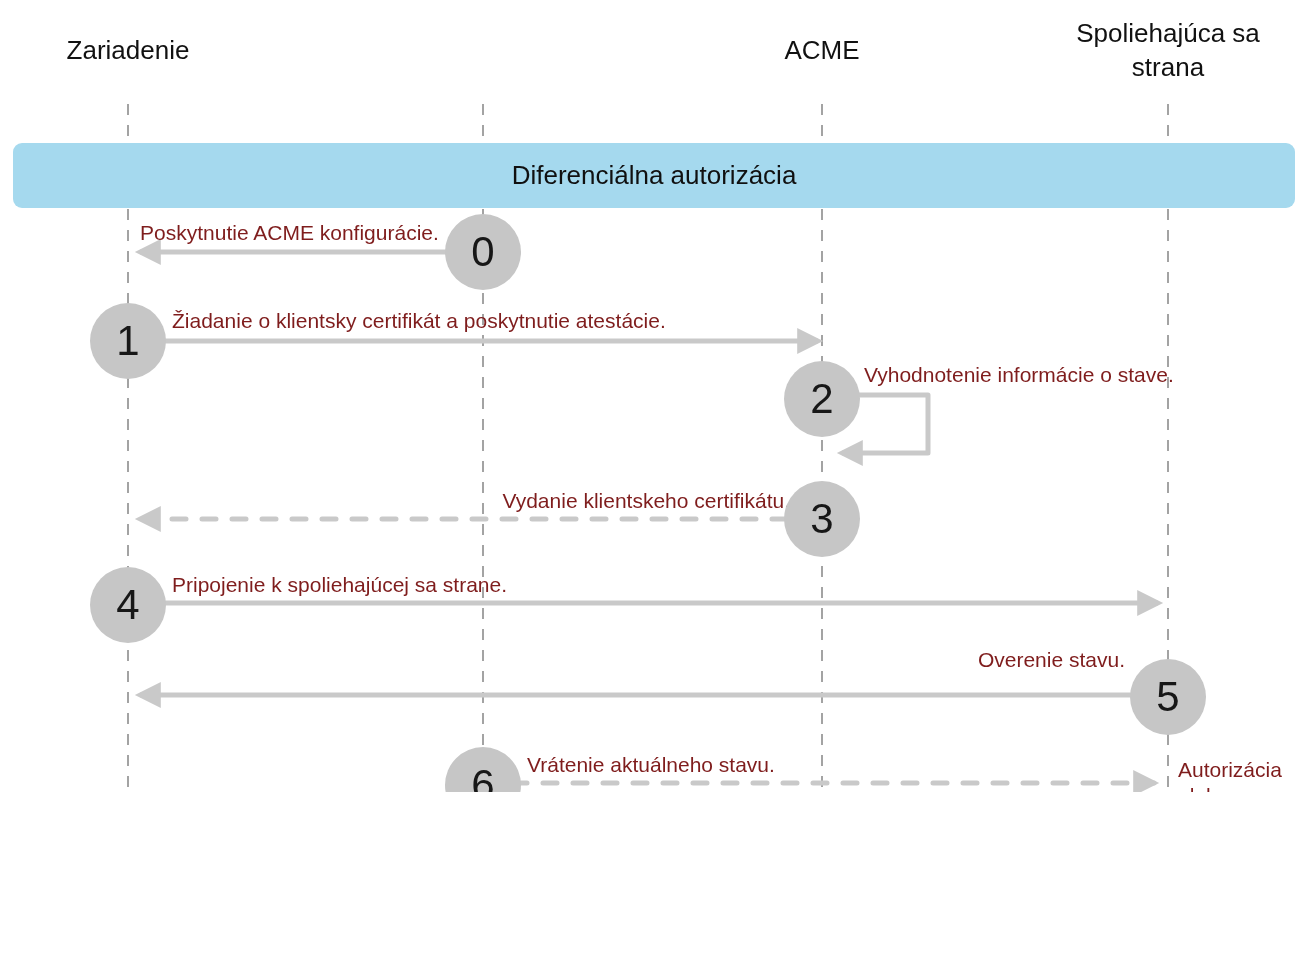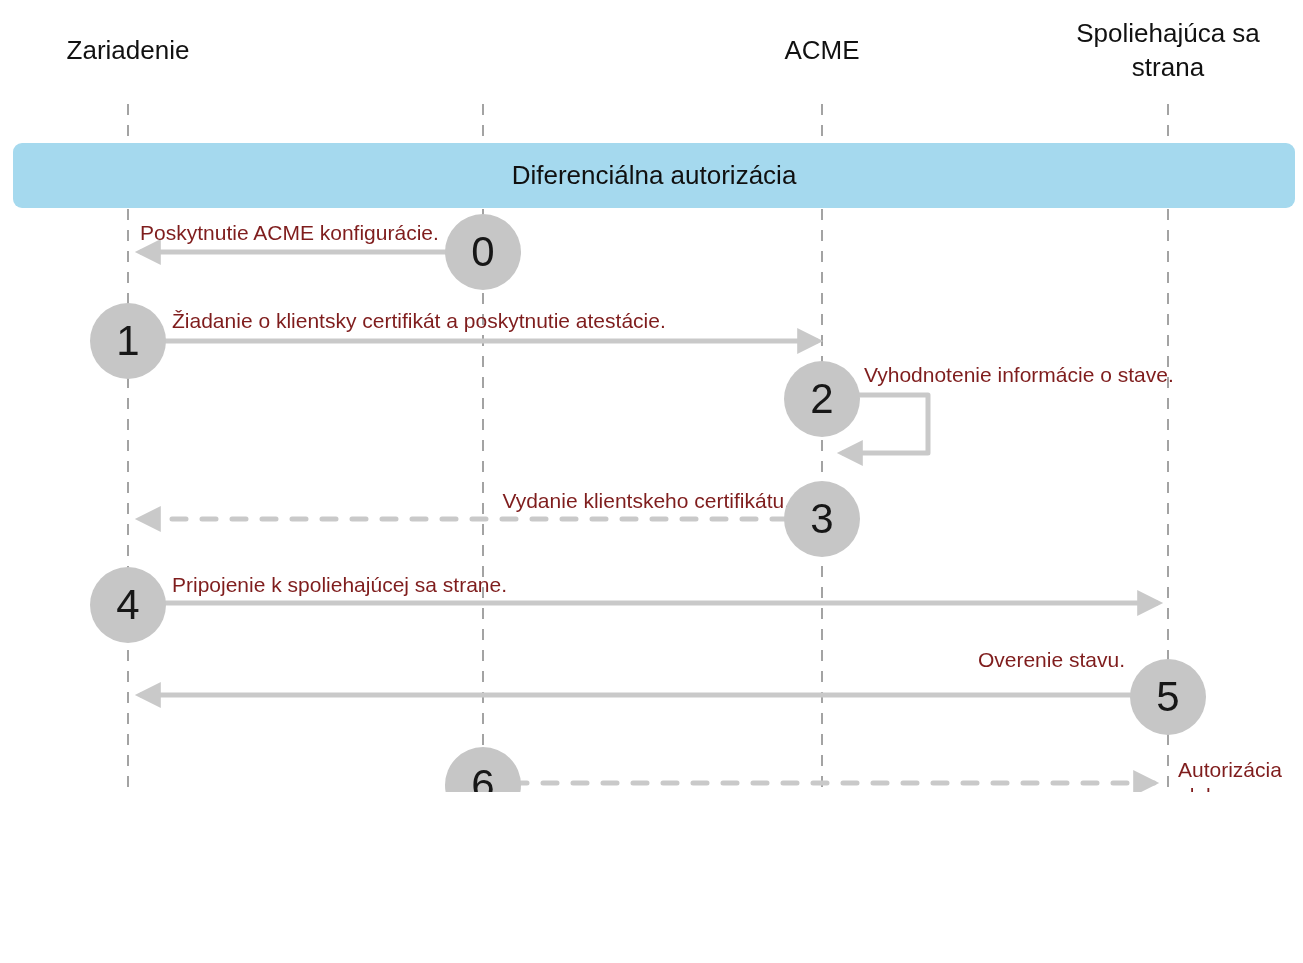--- a/index.html
+++ b/index.html
@@ -73,20 +73,21 @@
   <div class="actor" style="left:1048px;text-align:center;">Spoliehajúca sa strana</div>
 
   <div class="banner">Diferenciálna autorizácia</div>
 
   <div class="msg" style="left:140px;top:221px;">Poskytnutie ACME konfigurácie.</div>
   <div class="msg" style="left:172px;top:309px;">Žiadanie o klientsky certifikát a poskytnutie atestácie.</div>
   <div class="msg" style="left:864px;top:363px;">Vyhodnotenie informácie o stave.</div>
   <div class="msg" style="right:513px;top:489px;">Vydanie klientskeho certifikátu.</div>
   <div class="msg" style="left:172px;top:573px;">Pripojenie k spoliehajúcej sa strane.</div>
   <div class="msg" style="right:178px;top:648px;">Overenie stavu.</div>
+  <div class="msg" style="left:527px;top:753px;">Vrátenie aktuálneho stavu.</div>
   <div class="msg wrap" style="left:1178px;top:757px;">Autorizácia alebo zamietnutie.</div>
 
   <div class="node" style="left:445px;top:214px;">
       <span>0</span>
     </div>
   <div class="node" style="left:90px;top:303px;">
       <span>1</span>
     </div>
   <div class="node" style="left:784px;top:361px;">
       <span>2</span>

